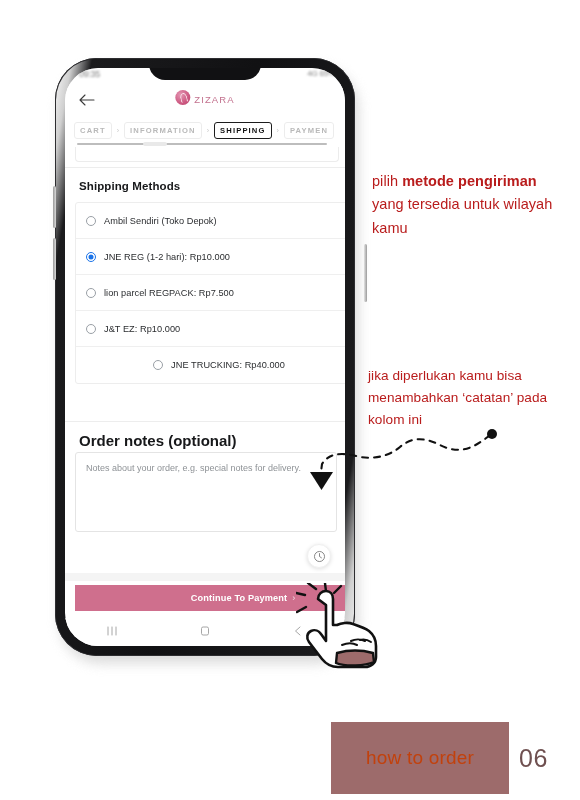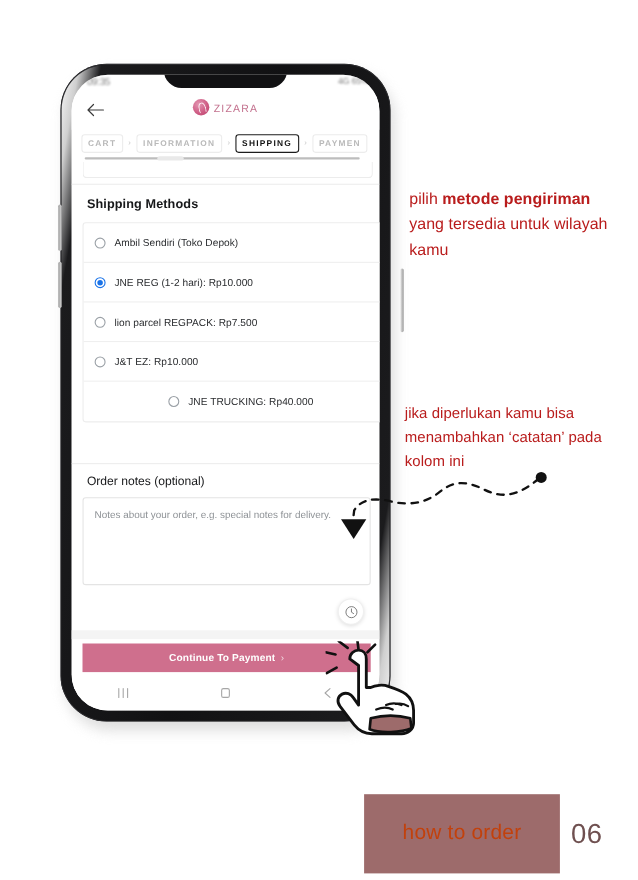--- a/index.html
+++ b/index.html
@@ -89,33 +89,33 @@
   .radio{width:10px;height:10px;border-radius:50%;border:1.2px solid #9aa0a6;
     flex:0 0 auto;box-sizing:border-box;background:#fff;}
   .radio.on{border-color:#1a73e8;border-width:1.4px;position:relative;}
   .radio.on:after{content:"";position:absolute;left:50%;top:50%;transform:translate(-50%,-50%);
     width:5px;height:5px;border-radius:50%;background:#1a73e8;}
   .m-label{font-size:9.2px;color:#2a2c2f;letter-spacing:.05px;}
 
   .divider-wide2{position:absolute;left:0;top:353px;width:100%;height:1px;background:#ededed;}
 
   
-  .notes-title{position:absolute;left:14px;top:364px;font-size:11px;font-weight:400;color:#17181a;}
+  .notes-title{position:absolute;left:14px;top:364px;font-size:15px;font-weight:700;color:#17181a;}
   .notes-box{position:absolute;left:10px;top:384px;width:262px;height:80px;
     border:1px solid #e4e4e4;border-radius:3px;background:#fff;box-sizing:border-box;padding:8px 10px;}
   .notes-ph{font-size:9px;line-height:1.75;color:#8e9296;}
 
   .fab{position:absolute;right:14px;top:476px;width:22px;height:22px;border-radius:50%;
     background:#fff;border:1px solid #f0f0f0;
     box-shadow:0 1px 4px rgba(0,0,0,.13);display:flex;align-items:center;justify-content:center;}
   .greyband{position:absolute;left:0;top:505px;width:100%;height:8px;background:#f4f4f4;}
 
   
   .cta{position:absolute;left:10px;top:517px;width:262px;height:26px;
-    background:#cf6f8d;display:flex;align-items:center;justify-content:center;gap:5px;}
+    background:#cf6f8d;display:flex;align-items:center;justify-content:center;gap:5px;padding-left:37px;}
   .cta-txt{font-size:9.2px;font-weight:700;color:#fff;letter-spacing:.15px;}
   .cta-chev{font-size:9px;color:#f3dde4;font-weight:400;}
 
   
   .navbar{position:absolute;left:0;bottom:0;width:100%;height:28px;background:#fff;
     display:flex;align-items:center;justify-content:space-around;}
   .nav-ic{opacity:.45;}
 
   
   .anno{position:absolute;text-align:left;color:#b91c1c;

